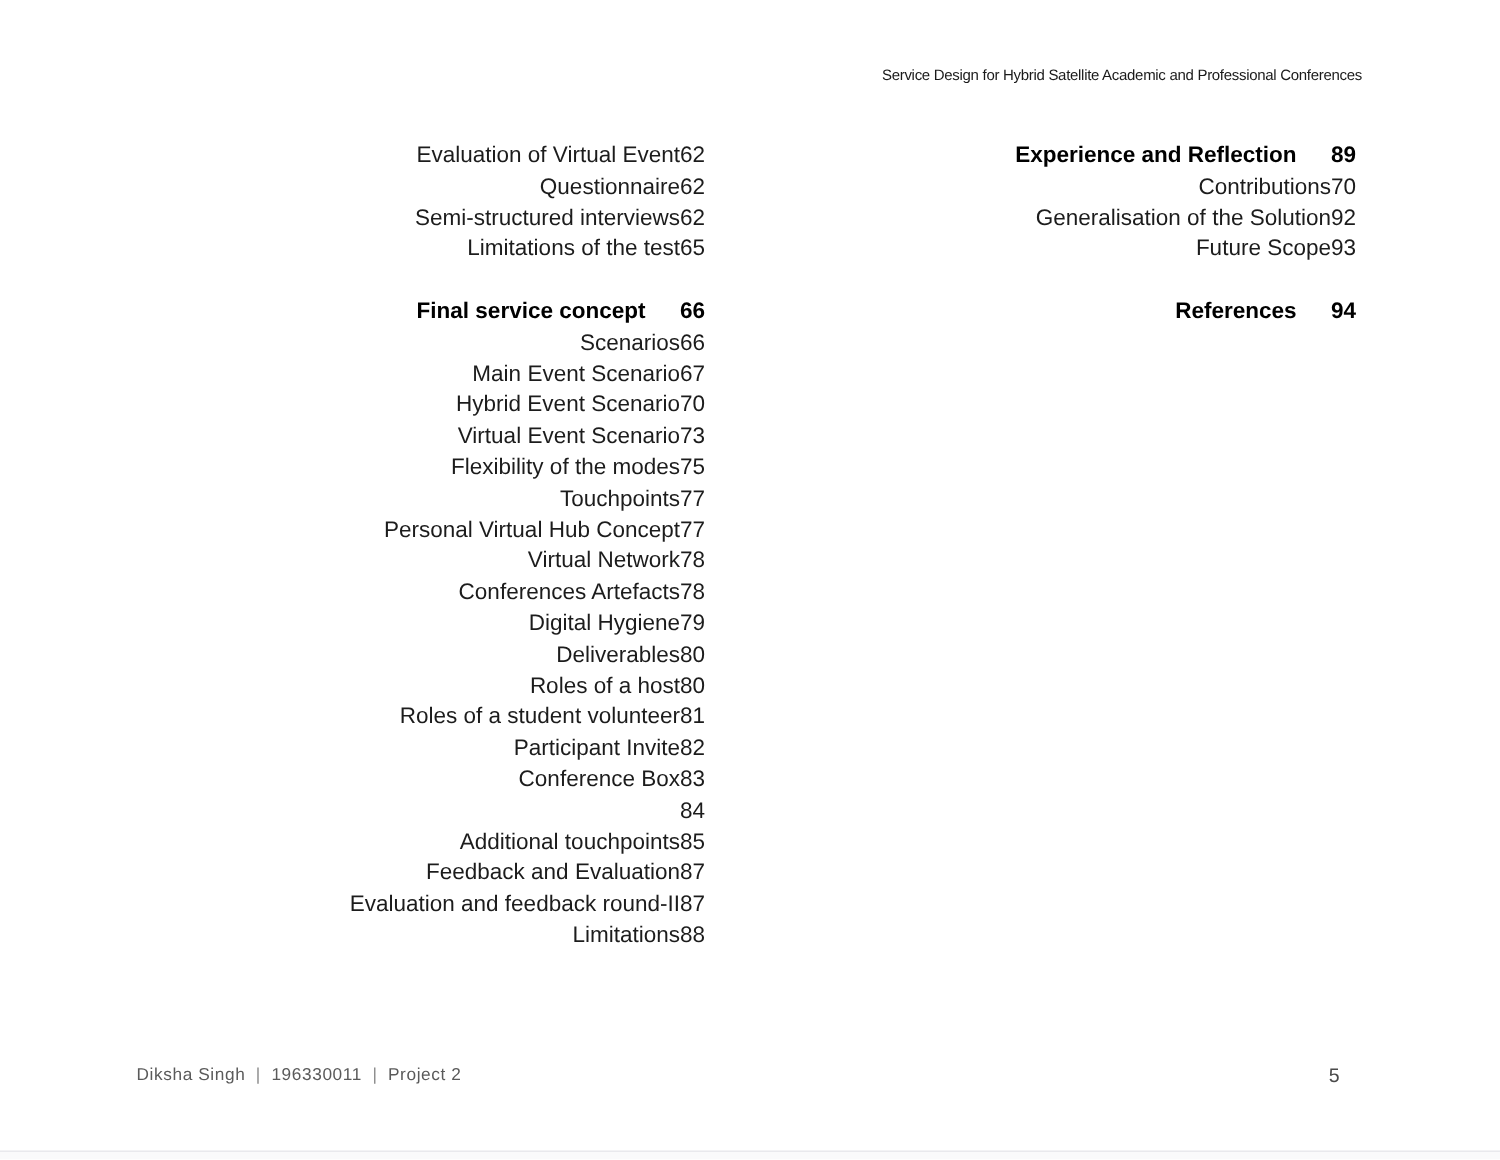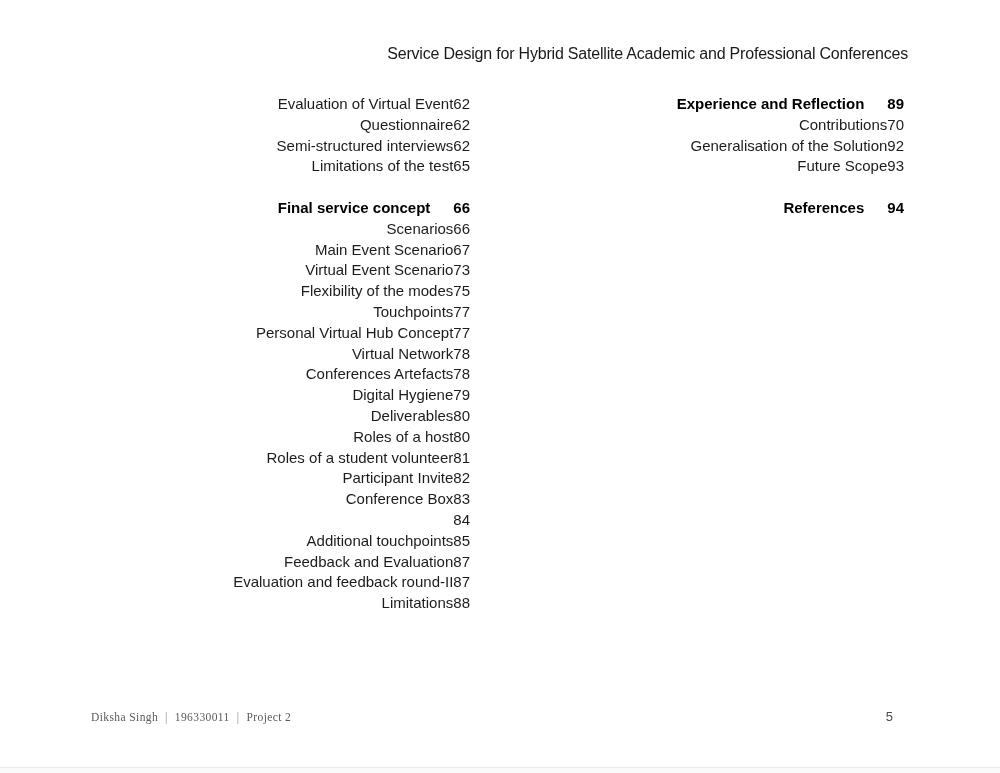--- a/index.html
+++ b/index.html
@@ -2,37 +2,37 @@
 <html><head>
 <meta charset="utf-8">
 <style>
   html,body { margin:0; padding:0; background:#ffffff; }
   .page {
     position:relative; width:1000px; height:773px; background:#ffffff;
     font-family:"Liberation Sans", sans-serif; overflow:hidden;
   }
   .running-header {
     position:absolute; top:45px; right:92px;
-    font-size:16px; letter-spacing:-0.2px; color:#1a1a1a; white-space:nowrap;
+    font-size:10px; letter-spacing:-0.2px; color:#1a1a1a; white-space:nowrap;
   }
   .content { position:absolute; top:94px; left:91px; }
   .toc-col { position:absolute; top:0; }
   .toc-col-left  { left:0;    width:379px; }
   .toc-col-right { left:431px; width:382px; }
   .toc-section { margin-bottom:20.8px; }
   .toc-row {
     display:flex; justify-content:flex-end; align-items:baseline;
     line-height:20.8px; font-size:15px; color:#1c1c1c; white-space:nowrap;
   }
   .toc-row.lvl0 { font-weight:bold; color:#000000;gap:23px; }
   .toc-row.lvl2 .toc-label { padding-left:46px; }
   .toc-page { text-align:right; }
   .footer-left {
     position:absolute; left:91px; top:711px;
-    font-size:11.5px; letter-spacing:0.4px; color:#5a5a5a; white-space:nowrap;font-family:Liberation Serif, serif;
+    font-size:11.5px; letter-spacing:0.4px; color:#5a5a5a; white-space:nowrap;
   }
   .footer-left .pipe { margin:0 7px; color:#8a8a8a; }
   .footer-page {
     position:absolute; top:709px; right:107px;
     font-size:13px; color:#4a4a4a;
   }
   .page-edge {
     position:absolute; left:0; top:767px; width:100%; height:6px;
     background:#fafafb; border-top:1px solid #e9e9ed;
   }
@@ -71,20 +71,24 @@
             <span class="toc-label">Final service concept</span>
             <span class="toc-page">66</span>
           </div>
           <div class="toc-row lvl1">
             <span class="toc-label">Scenarios</span>
             <span class="toc-page">66</span>
           </div>
           <div class="toc-row lvl2">
             <span class="toc-label">Main Event Scenario</span>
             <span class="toc-page">67</span>
+          </div>
+          <div class="toc-row lvl2">
+            <span class="toc-label">Hybrid Event Scenario</span>
+            <span class="toc-page">70</span>
           </div>
           <div class="toc-row lvl2">
             <span class="toc-label">Virtual Event Scenario</span>
             <span class="toc-page">73</span>
           </div>
           <div class="toc-row lvl2">
             <span class="toc-label">Flexibility of the modes</span>
             <span class="toc-page">75</span>
           </div>
           <div class="toc-row lvl1">

